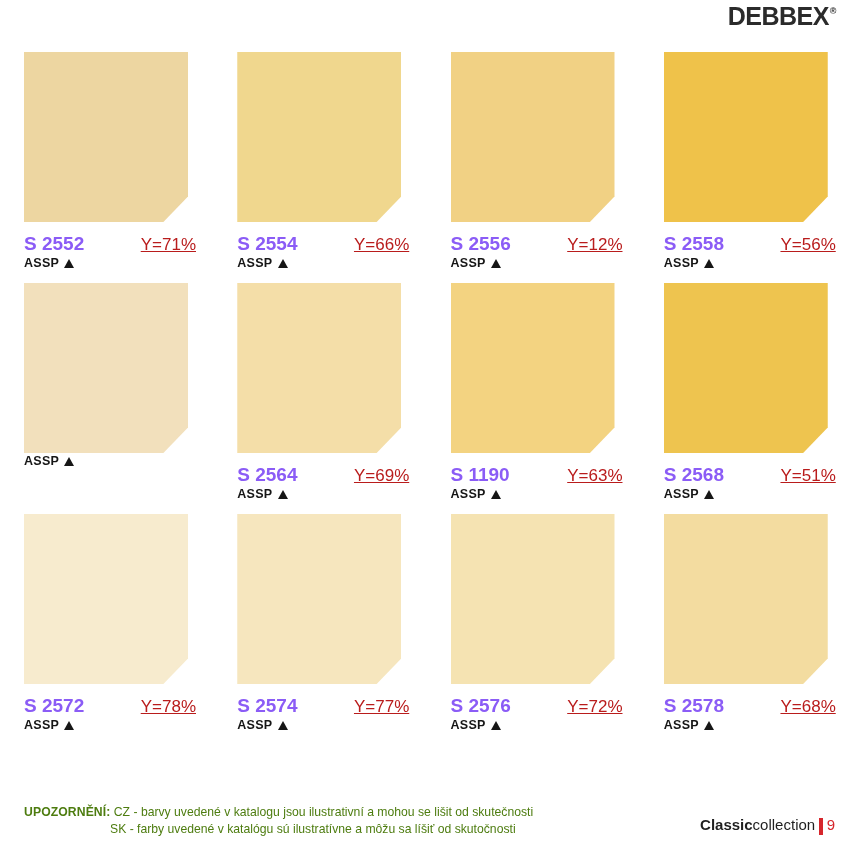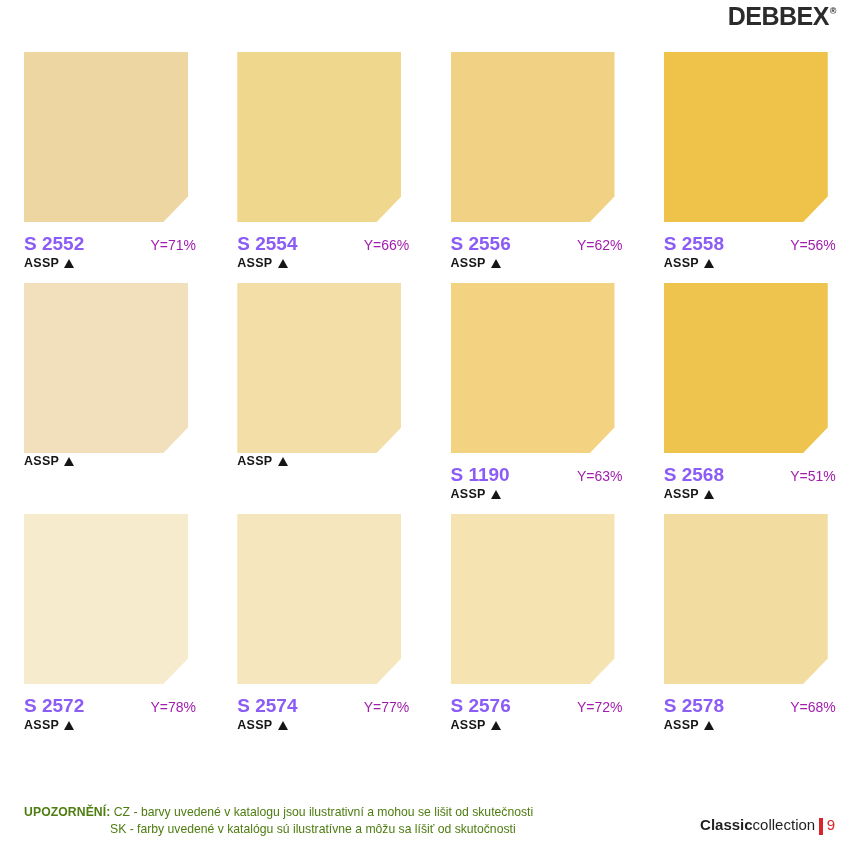--- a/index.html
+++ b/index.html
@@ -70,25 +70,26 @@
     width: 172px;
   }
   .swatch-code {
     font-size: 19px;
     font-weight: bold;
     letter-spacing: 0px;
     color: #8b5cf6;
     white-space: nowrap;
   }
   .swatch-y {
-    font-size: 14px;
+    font-size: 17px;
     font-weight: normal;
-    color: #a21caf;
+    color: #b91c1c;
     margin-left: auto;
     white-space: nowrap;
+    text-decoration: underline;
   }
   .swatch-sub {
     margin-top: 1px;
     font-size: 12.5px;
     font-weight: bold;
     letter-spacing: 0.3px;
     color: #161616;
     display: flex;
     align-items: center;
     gap: 5px;
@@ -191,21 +192,21 @@
       </div>
       <div class="swatch-sub">
         <span>ASSP</span>
         <span class="tri-icon"></span>
       </div>
     </div>
     <div class="swatch-cell">
       <div class="swatch-chip" style="background: rgb(241, 209, 132);"></div>
       <div class="swatch-meta">
         <span class="swatch-code">S 2556</span>
-        <span class="swatch-y">Y=62%</span>
+        <span class="swatch-y">Y=12%</span>
       </div>
       <div class="swatch-sub">
         <span>ASSP</span>
         <span class="tri-icon"></span>
       </div>
     </div>
     <div class="swatch-cell">
       <div class="swatch-chip" style="background: rgb(239, 194, 74);"></div>
       <div class="swatch-meta">
         <span class="swatch-code">S 2558</span>
@@ -221,20 +222,24 @@
   <div class="swatch-row">
     <div class="swatch-cell">
       <div class="swatch-chip" style="background: rgb(242, 224, 188);"></div>
       <div class="swatch-sub">
         <span>ASSP</span>
         <span class="tri-icon"></span>
       </div>
     </div>
     <div class="swatch-cell">
       <div class="swatch-chip" style="background: rgb(244, 222, 168);"></div>
+      <div class="swatch-meta">
+        <span class="swatch-code">S 2564</span>
+        <span class="swatch-y">Y=69%</span>
+      </div>
       <div class="swatch-sub">
         <span>ASSP</span>
         <span class="tri-icon"></span>
       </div>
     </div>
     <div class="swatch-cell">
       <div class="swatch-chip" style="background: rgb(243, 211, 129);"></div>
       <div class="swatch-meta">
         <span class="swatch-code">S 1190</span>
         <span class="swatch-y">Y=63%</span>

